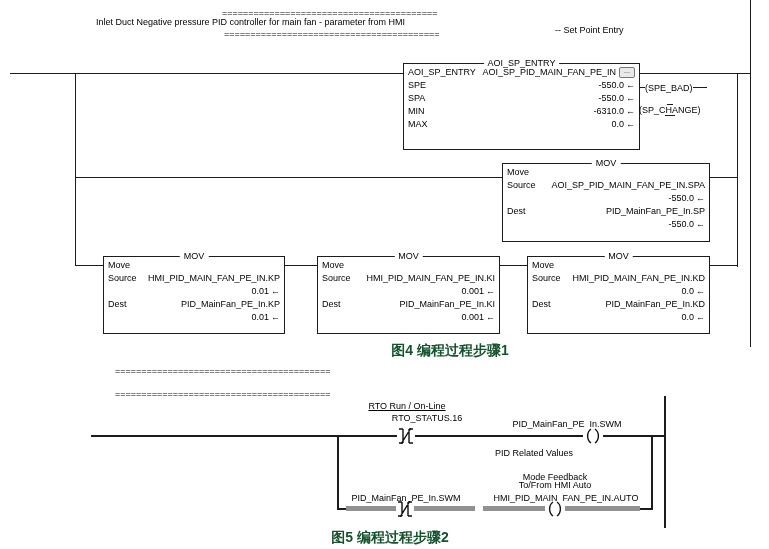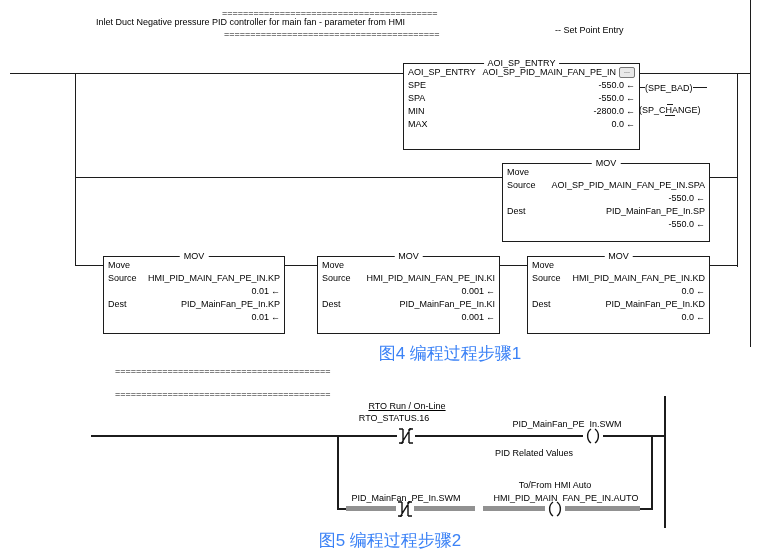--- a/index.html
+++ b/index.html
@@ -28,21 +28,21 @@
   .rowr { line-height:13px; padding:0 4px; text-align:right; white-space:nowrap; }
   .arr { margin-left:2px; font-weight:bold; }
   .ell {
     display:inline-block; width:14px; height:9px; margin-left:3px;
     border:1px solid #777; border-radius:2px; background:#e9e9e9;
     font-size:7px; line-height:6px; text-align:center; vertical-align:middle; color:#333;
   }
   .coilout { position:absolute; display:flex; align-items:center; height:11px; }
   .dash { height:1px; background:#1c1c1c; }
   .sym { position:absolute; }
-  .cap { position:absolute; font-size:17px; font-weight:normal; color:#3b82f6;
+  .cap { position:absolute; font-size:14px; font-weight:bold; color:#14532d;
          font-family:"Liberation Sans", sans-serif; }
 </style>
 </head>
 <body>
 
 <div class="canvas">
 
   <div class="txt" style="left:222px; top:8px;">=========================================</div>
   <div class="txt" style="left:56px;  top:17px;padding-left:40px;">Inlet Duct Negative pressure PID controller for main fan - parameter from HMI</div>
   <div class="txt" style="left:224px; top:29px;">=========================================</div>
@@ -73,21 +73,21 @@
     <div class="row">
       <span>SPE</span>
       <span><span>-550.0</span><span class="arr">←</span></span>
     </div>
     <div class="row">
       <span>SPA</span>
       <span><span>-550.0</span><span class="arr">←</span></span>
     </div>
     <div class="row">
       <span>MIN</span>
-      <span><span>-2800.0</span><span class="arr">←</span></span>
+      <span><span>-6310.0</span><span class="arr">←</span></span>
     </div>
     <div class="row">
       <span>MAX</span>
       <span><span>0.0</span><span class="arr">←</span></span>
     </div>
   </div>
 
   <div class="coilout" style="left:639px; top:82px;">
     <span class="dash" style="width:6px;"></span>
     <span>(SPE_BAD)</span>
@@ -158,21 +158,21 @@
     </div>
     <div class="rowr"><span>0.0</span><span class="arr">←</span></div>
   </div>
 
   <div class="cap ctr" style="left:320px; top:342px; width:260px;">图4  编程过程步骤1</div>
 
   <div class="txt" style="left:115px; top:366px;">=========================================</div>
   <div class="txt" style="left:115px; top:389px;">=========================================</div>
 
   <div class="txt ctr" style="left:345px; top:401px; width:124px;text-decoration:underline;">RTO Run / On-Line</div>
-  <div class="txt ctr" style="left:332px; top:413px; width:124px;">RTO_STATUS.16</div>
+  <div class="txt ctr" style="left:365px; top:413px; width:124px;">RTO_STATUS.16</div>
 
   <div class="txt ctr" style="left:486px; top:419px; width:162px;">PID_MainFan_PE_In.SWM</div>
 
   <div class="wh2" style="left:91px;  top:435px; width:308px;"></div>
   <div class="wh2" style="left:413px; top:435px; width:172px;"></div>
   <div class="wh2" style="left:601px; top:435px; width:64px;"></div>
   <div class="wv2" style="left:337px; top:435px; height:75px;"></div>
   <div class="wv2" style="left:651px; top:435px; height:75px;"></div>
   <div class="wv2" style="left:664px; top:396px; height:132px;"></div>
 
@@ -181,20 +181,21 @@
     <path d="M6,1 V15 M6,1 H2 M6,15 H2 M12,1 V15 M12,1 H16 M12,15 H16 M4,16 L14,0" stroke="#111" stroke-width="1.4" fill="none"></path>
   </svg>
 
   <svg class="sym" style="left:583px; top:428px;" width="20" height="16" viewBox="0 0 20 16">
     <rect x="0" y="0" width="20" height="16" fill="#ffffff"></rect>
     <path d="M8,1 C3.5,4 3.5,12 8,15 M12,1 C16.5,4 16.5,12 12,15" stroke="#111" stroke-width="1.4" fill="none"></path>
   </svg>
 
   <div class="txt ctr" style="left:454px; top:448px; width:160px;">PID Related Values</div>
   <div class="txt ctr" style="left:475px; top:480px; width:160px;">To/From HMI Auto</div>
+  <div class="txt ctr" style="left:475px; top:472px; width:160px;">Mode Feedback</div>
 
   <div class="txt ctr" style="left:326px; top:493px; width:160px;">PID_MainFan_PE_In.SWM</div>
   <div class="txt ctr" style="left:479px; top:493px; width:174px;">HMI_PID_MAIN_FAN_PE_IN.AUTO</div>
 
   <div class="wh2" style="left:337px; top:508px; width:10px;"></div>
   <div class="bar" style="left:346px; top:506px; width:51px;"></div>
   <div class="bar" style="left:414px; top:506px; width:61px;"></div>
   <div class="bar" style="left:483px; top:506px; width:63px;"></div>
   <div class="bar" style="left:563px; top:506px; width:77px;"></div>
   <div class="wh2" style="left:640px; top:508px; width:12px;"></div>

